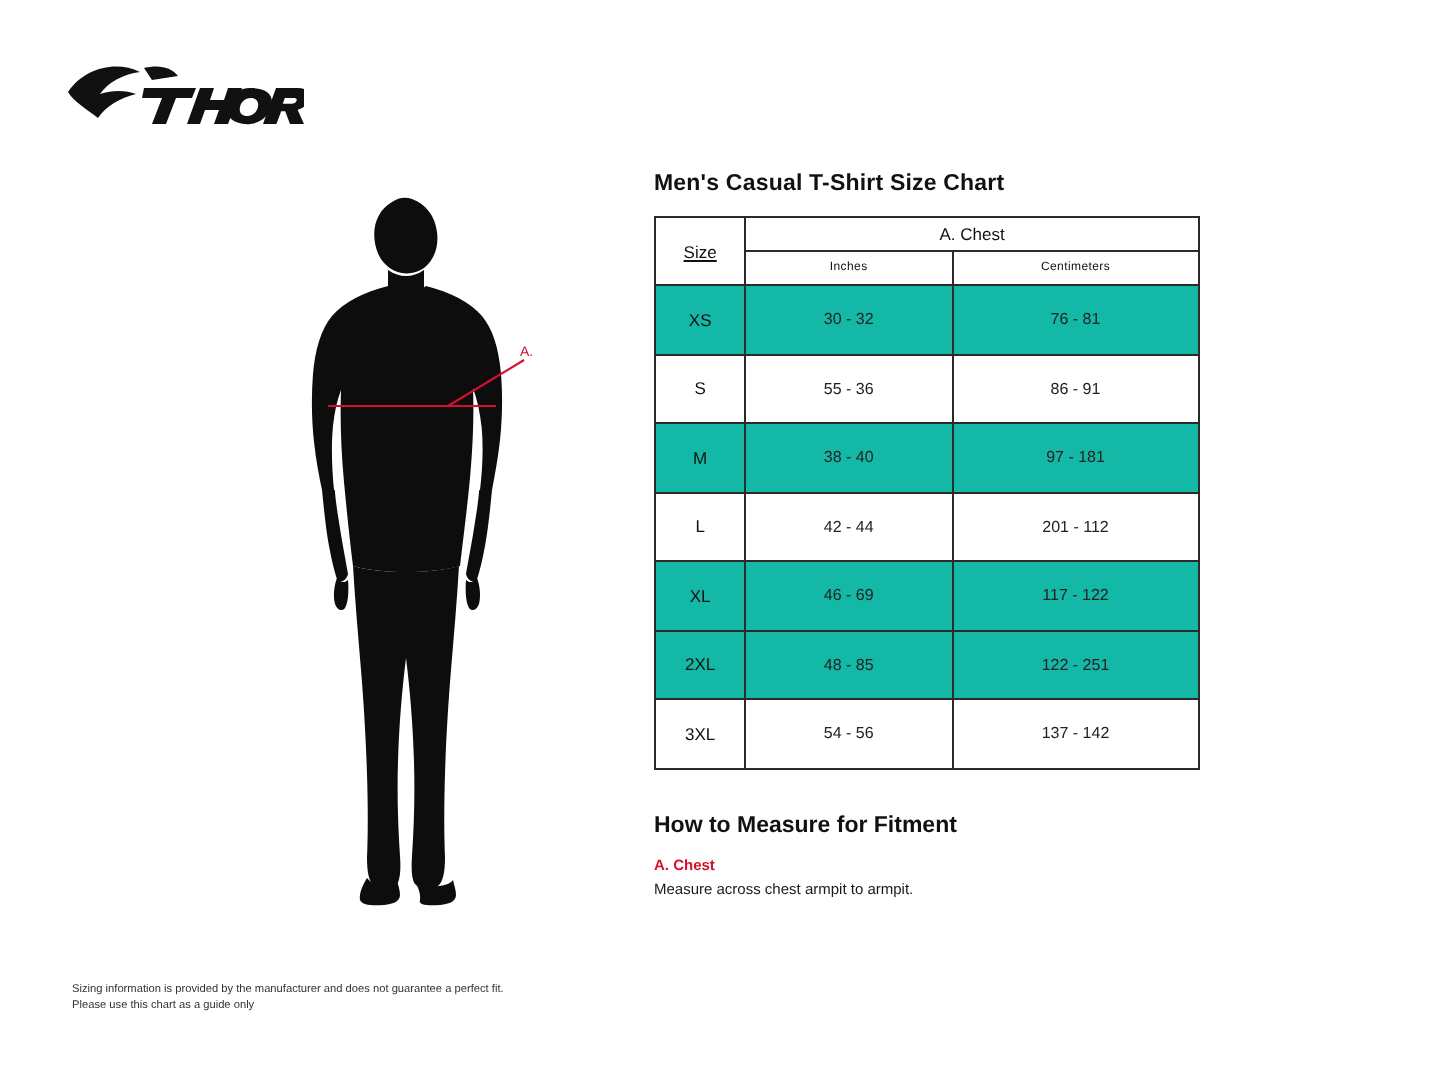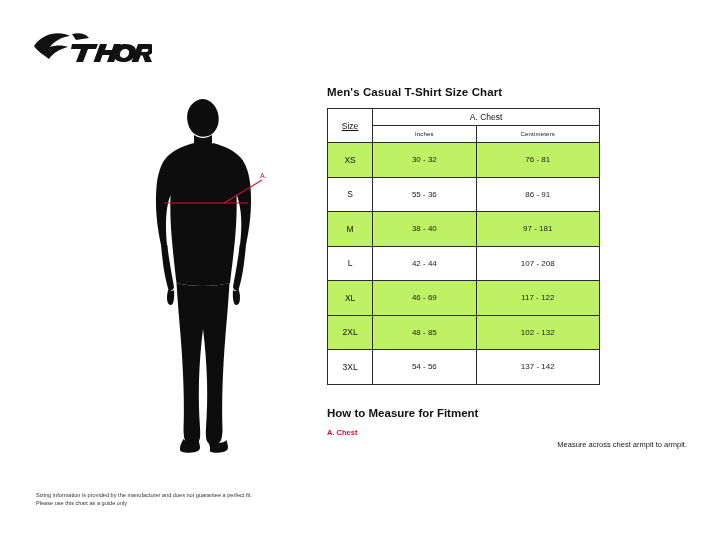--- a/index.html
+++ b/index.html
@@ -92,21 +92,21 @@
     font-size: 8.5px;
     font-weight: bold;
     color: #111;
     height: 31.5px;
   }
   .row-val {
     font-size: 8px;
     color: #222;
     height: 31.5px;
   }
-  tr.shaded td { background: #bef264; }
+  tr.shaded td { background: #14b8a6; }
   tr.plain td  { background: #ffffff; }
 
   
   .howto {
     margin-top: 22px;
   }
   .howto-title {
     font-size: 11.5px;
     font-weight: bold;
     color: #111;
@@ -115,21 +115,20 @@
   .howto-label {
     font-size: 7.5px;
     font-weight: bold;
     color: #d3102e;
     margin: 0 0 3px 0;
   }
   .howto-text {
     font-size: 7.5px;
     color: #1a1a1a;
     margin: 0;
-    text-align: right;
   }
 
   
   .footer {
     position: absolute;
     left: 36px;
     bottom: 32px;
     width: 320px;
     font-size: 5.6px;
     color: #333;
@@ -229,31 +228,31 @@
         <td class="row-val">86 - 91</td>
       </tr>
       <tr class="shaded">
         <td class="row-size">M</td>
         <td class="row-val">38 - 40</td>
         <td class="row-val">97 - 181</td>
       </tr>
       <tr class="plain">
         <td class="row-size">L</td>
         <td class="row-val">42 - 44</td>
-        <td class="row-val">107 - 208</td>
+        <td class="row-val">201 - 112</td>
       </tr>
       <tr class="shaded">
         <td class="row-size">XL</td>
         <td class="row-val">46 - 69</td>
         <td class="row-val">117 - 122</td>
       </tr>
       <tr class="shaded">
         <td class="row-size">2XL</td>
         <td class="row-val">48 - 85</td>
-        <td class="row-val">102 - 132</td>
+        <td class="row-val">122 - 251</td>
       </tr>
       <tr class="plain">
         <td class="row-size">3XL</td>
         <td class="row-val">54 - 56</td>
         <td class="row-val">137 - 142</td>
       </tr>
     </tbody>
   </table>
 
   <div class="howto">

